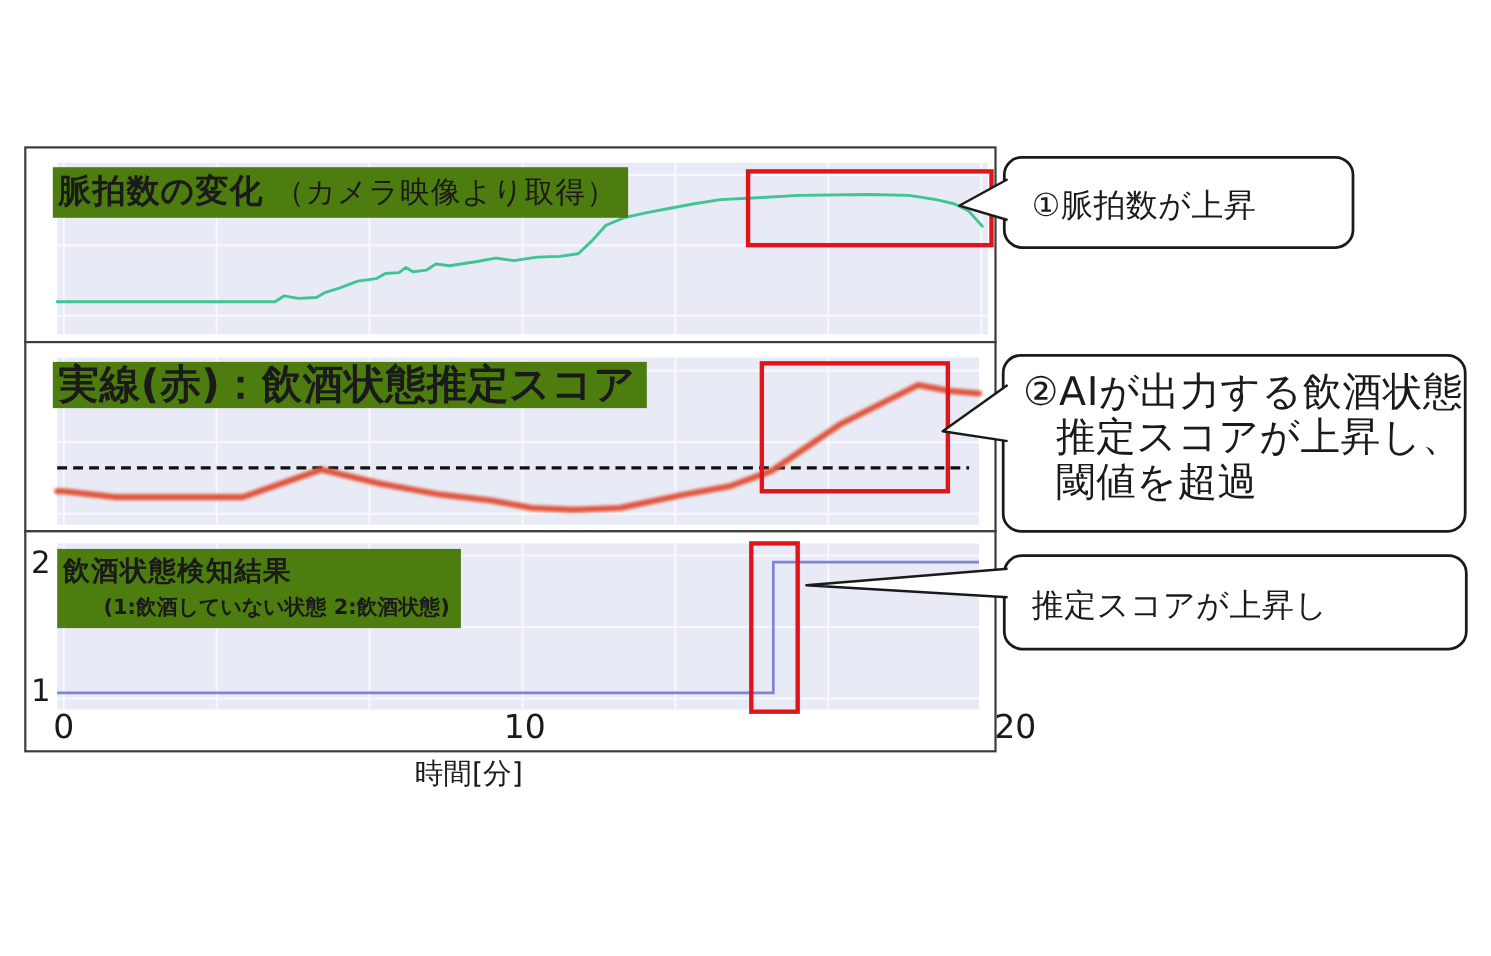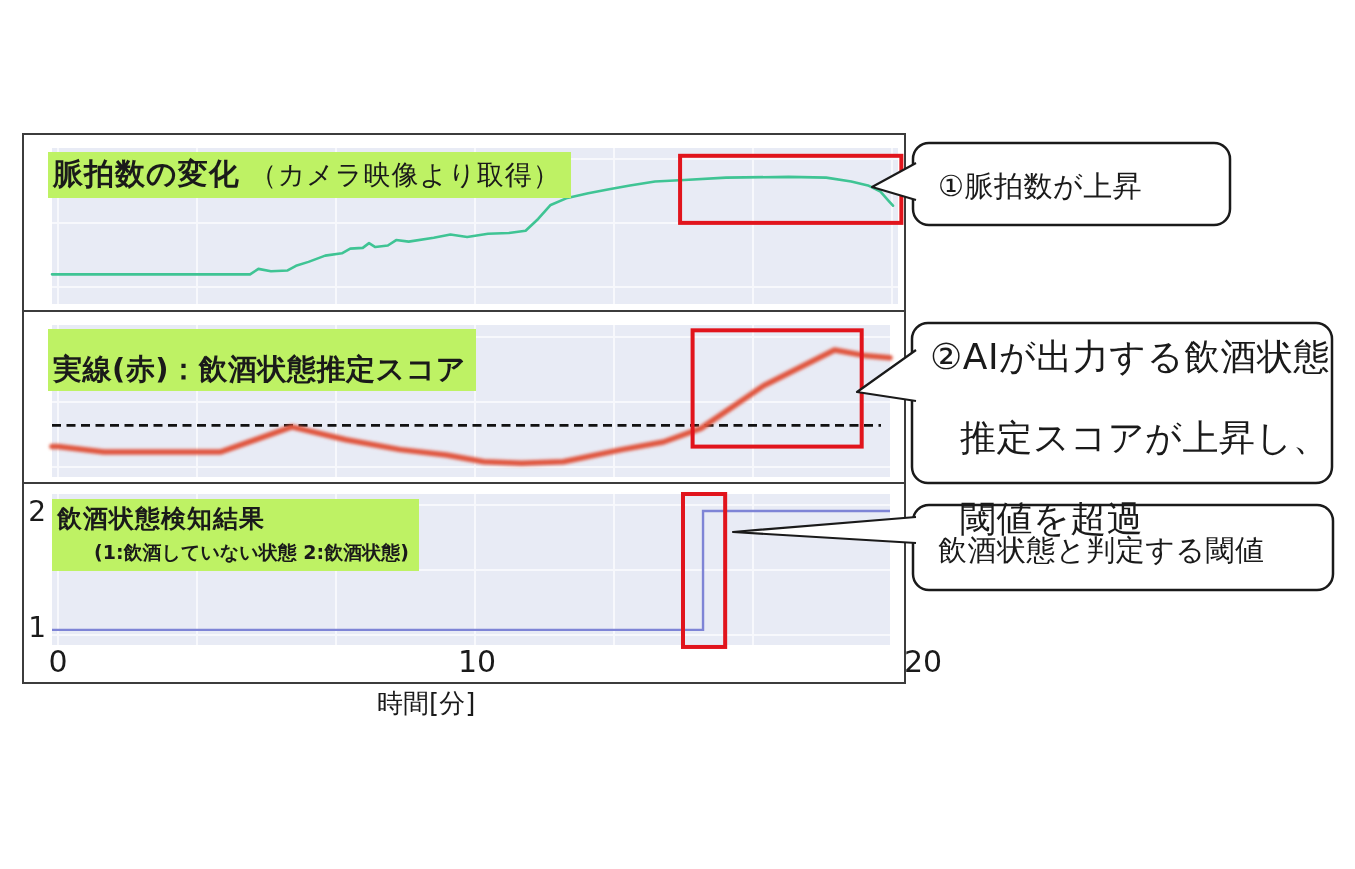--- a/index.html
+++ b/index.html
@@ -1,30 +1,30 @@
 <!DOCTYPE html>
 <html><head>
 <meta charset="utf-8">
 <style>
   html,body{margin:0;padding:0;background:#ffffff;}
   .page{position:relative;width:1355px;height:869px;background:#ffffff;overflow:hidden;
         font-family:"DejaVu Sans","Liberation Sans",sans-serif;color:#1a1a1a;}
   .abs{position:absolute;white-space:nowrap;z-index:2;}
-  .label-box{background:#bef264;padding:2px 10px 3px 5px;}
+  .label-box{background:#4d7c0f;padding:2px 10px 3px 5px;}
   .p1-bold{font-size:30px;font-weight:700;letter-spacing:1px;}
   .p1-light{font-size:27px;font-weight:400;margin-left:10px;letter-spacing:1px;}
-  .legend-line{font-size:29px;font-weight:700;line-height:37px;letter-spacing:0.5px;margin-top:20px;}
+  .legend-line{font-size:37px;font-weight:700;line-height:37px;letter-spacing:0.5px;}
   .p3-line1{font-size:25px;font-weight:700;line-height:36px;letter-spacing:1px;}
   .p3-line2{font-size:19px;font-weight:700;line-height:31px;margin-left:37px;}
   .ytick{font-size:28px;font-weight:400;width:30px;text-align:right;}
   .xtick{font-size:30px;font-weight:400;text-align:center;width:60px;}
   .axis-label{font-size:26px;font-weight:400;text-align:left;width:200px;}
   .bubble-text{font-size:29px;font-weight:400;letter-spacing:0.5px;}
   .bubble-lines div{font-size:36px;line-height:41px;letter-spacing:0.5px;}
-  .bubble-lines div.indent{padding-left:30px;margin-top:40px;}
+  .bubble-lines div.indent{padding-left:30px;}
   svg.fig{position:absolute;left:0;top:0;z-index:1;}
 </style>
 </head>
 <body>
 
 <div class="page">
 
   <svg id="fig" class="fig" width="1355" height="869">
     <defs>
       <filter id="soften" x="-20%" y="-20%" width="140%" height="140%">
@@ -106,15 +106,15 @@
   <div class="abs axis-label" style="left:377px;top:686px;">時間[分]</div>
 
   <div class="abs bubble-text" style="left:938px;top:167px;">①脈拍数が上昇</div>
 
   <div class="abs bubble-lines" style="left:930px;top:336px;">
     <div>②AIが出力する飲酒状態</div>
     <div class="indent">推定スコアが上昇し、</div>
     <div class="indent">閾値を超過</div>
   </div>
 
-  <div class="abs bubble-text" style="left:938px;top:531px;">飲酒状態と判定する閾値</div>
+  <div class="abs bubble-text" style="left:938px;top:531px;">推定スコアが上昇し</div>
 
 </div>
 
 </body></html>

